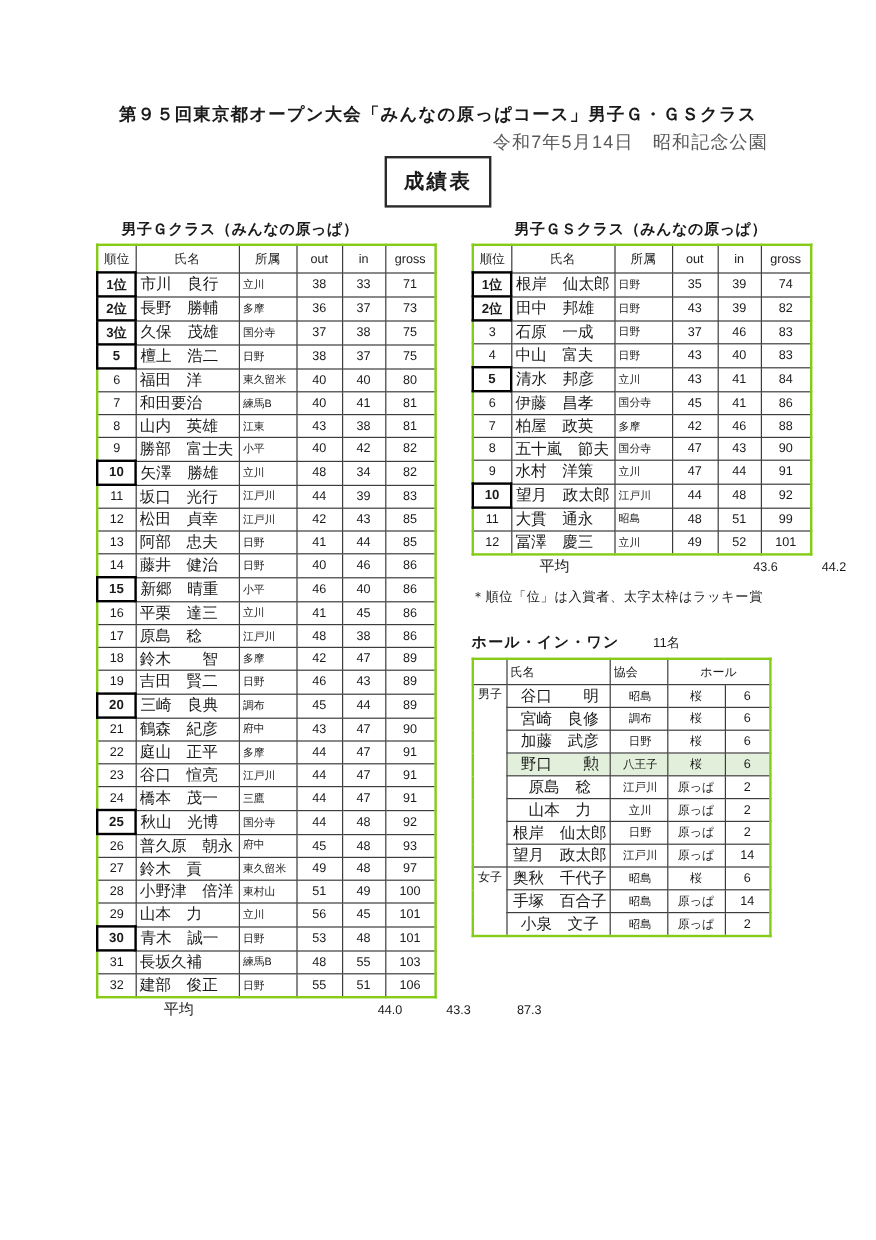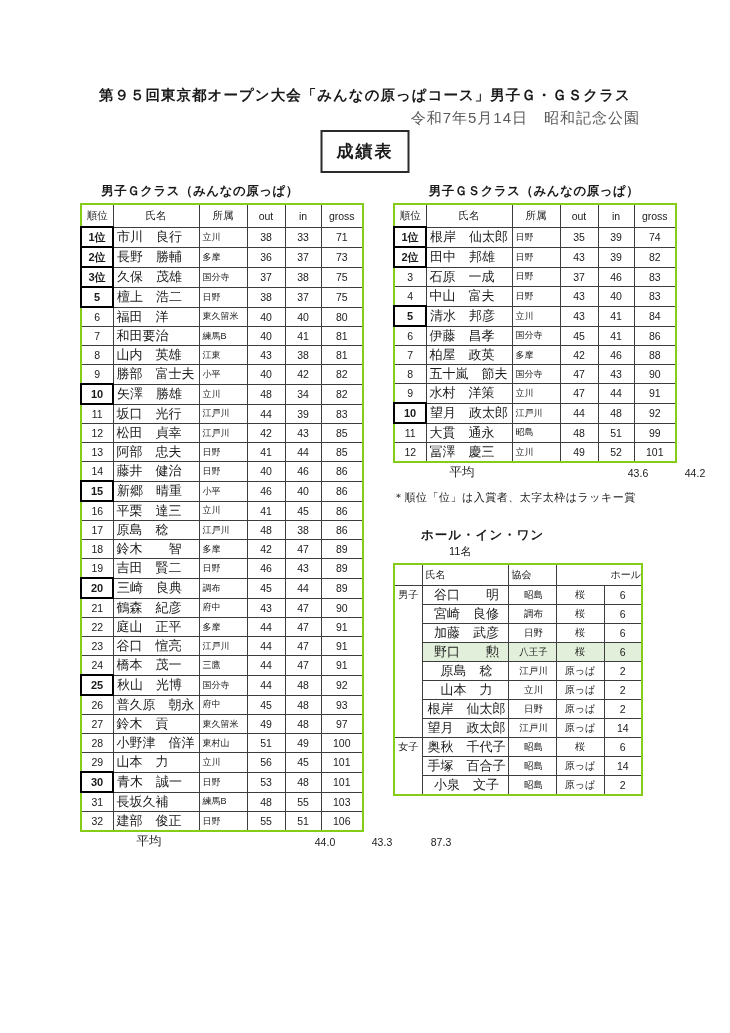--- a/index.html
+++ b/index.html
@@ -44,25 +44,25 @@
   .avg-row {
     display:grid; grid-template-columns:32px 86px 48px 38px 36px 42px;
     height:19px; align-items:center; font-size:10.5px;gap:20px;
   }
   .avg-label { grid-column:1/3; text-align:center; font-size:12.5px; }
   .avg-v1 { grid-column:4; text-align:center; }
   .avg-v2 { grid-column:5; text-align:center; }
   .avg-v3 { grid-column:6; text-align:center; }
   .note { margin-top:8px; font-size:11px; letter-spacing:0.5px; white-space:nowrap; }
   .hio-block { margin-top:22px; }
-  .hio-head { display:flex; align-items:flex-start; margin-left:28px; margin-bottom:4px;flex-direction:column; }
+  .hio-head { display:flex; align-items:center; margin-bottom:4px; }
   .hio-title { font-weight:bold; font-size:12.5px; letter-spacing:1px; }
   .hio-count { margin-left:28px; font-size:11px; }
   .hio-tbl th { font-weight:normal; font-size:10px; height:20px; text-align:left; padding-left:3px; }
-  .hio-tbl th.c-hole-hdr { text-align:right; padding-left:0; }
+  .hio-tbl th.c-hole-hdr { text-align:center; padding-left:0; }
   .hio-tbl td { height:18px; font-size:10.5px; text-align:center; }
   .hio-tbl td.c-name { font-size:13px; }
   .hio-tbl td.c-club { font-size:9.5px; }
   .hio-tbl td.c-group { font-size:10px; text-align:center; vertical-align:top; line-height:18px; padding:0; }
   .hio-tbl td.c-course { font-size:10px; }
   tr.hl-green td { background:#e2efda; }
 </style>
 </head>
 <body>
 

